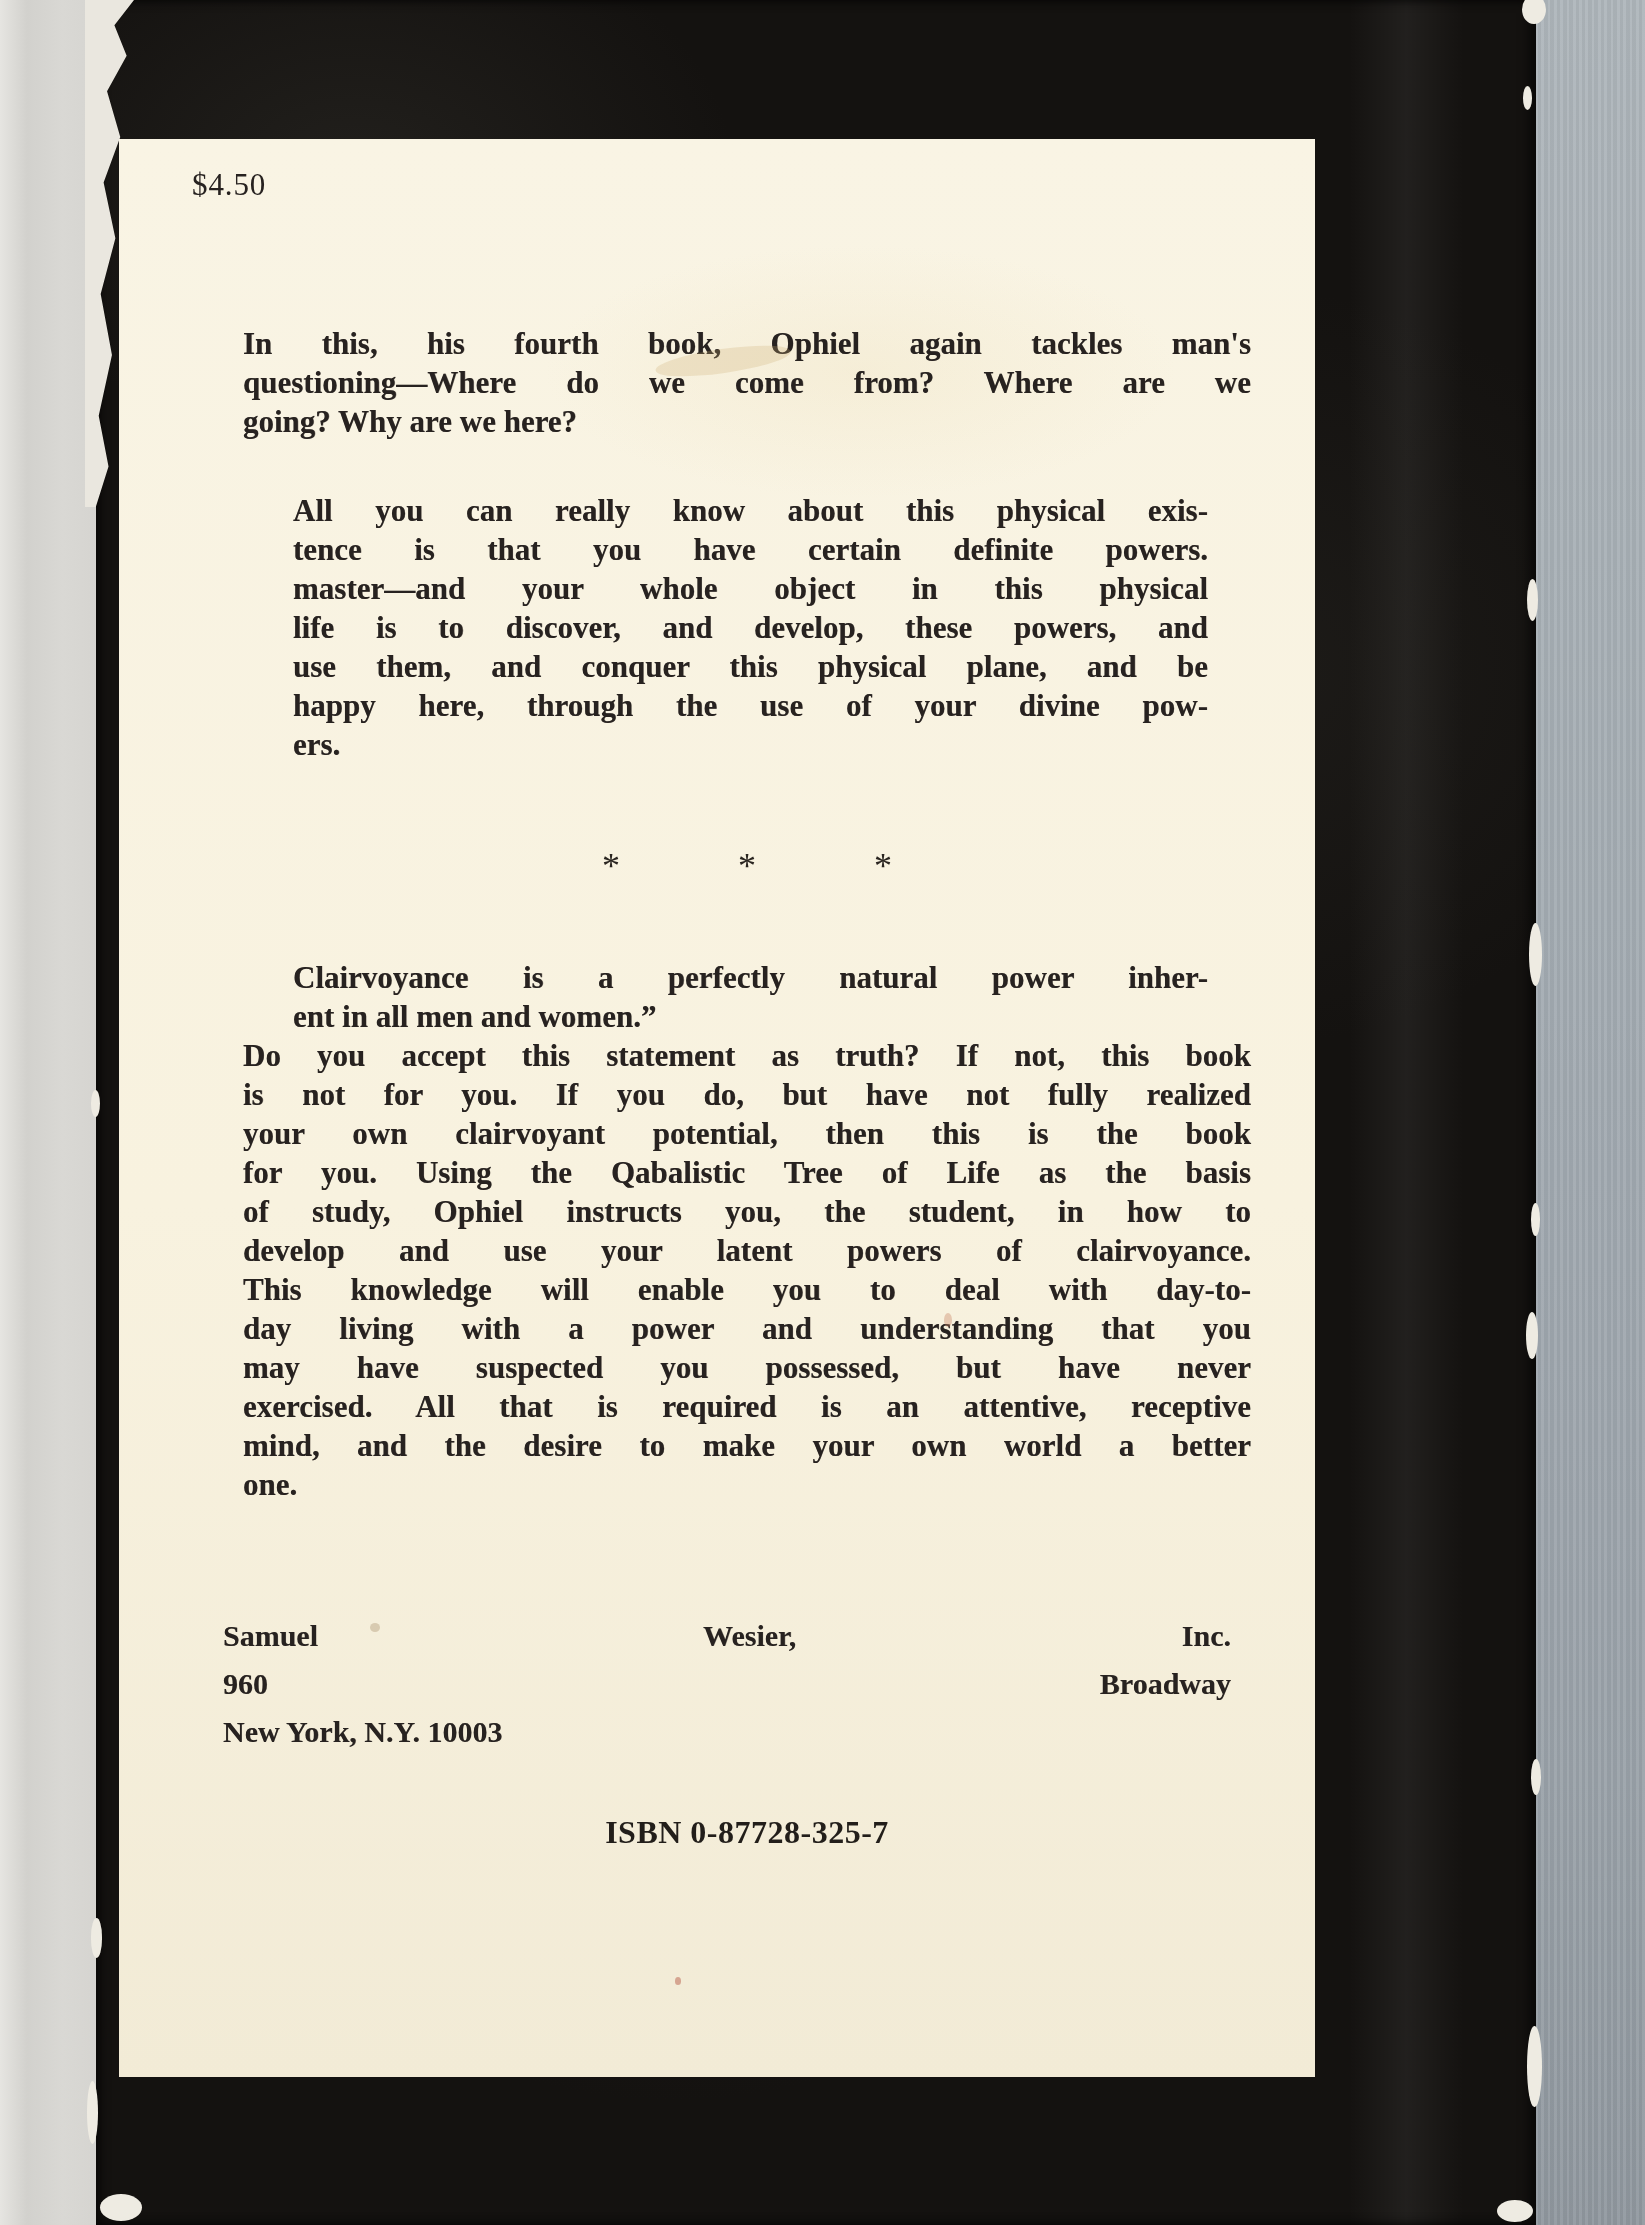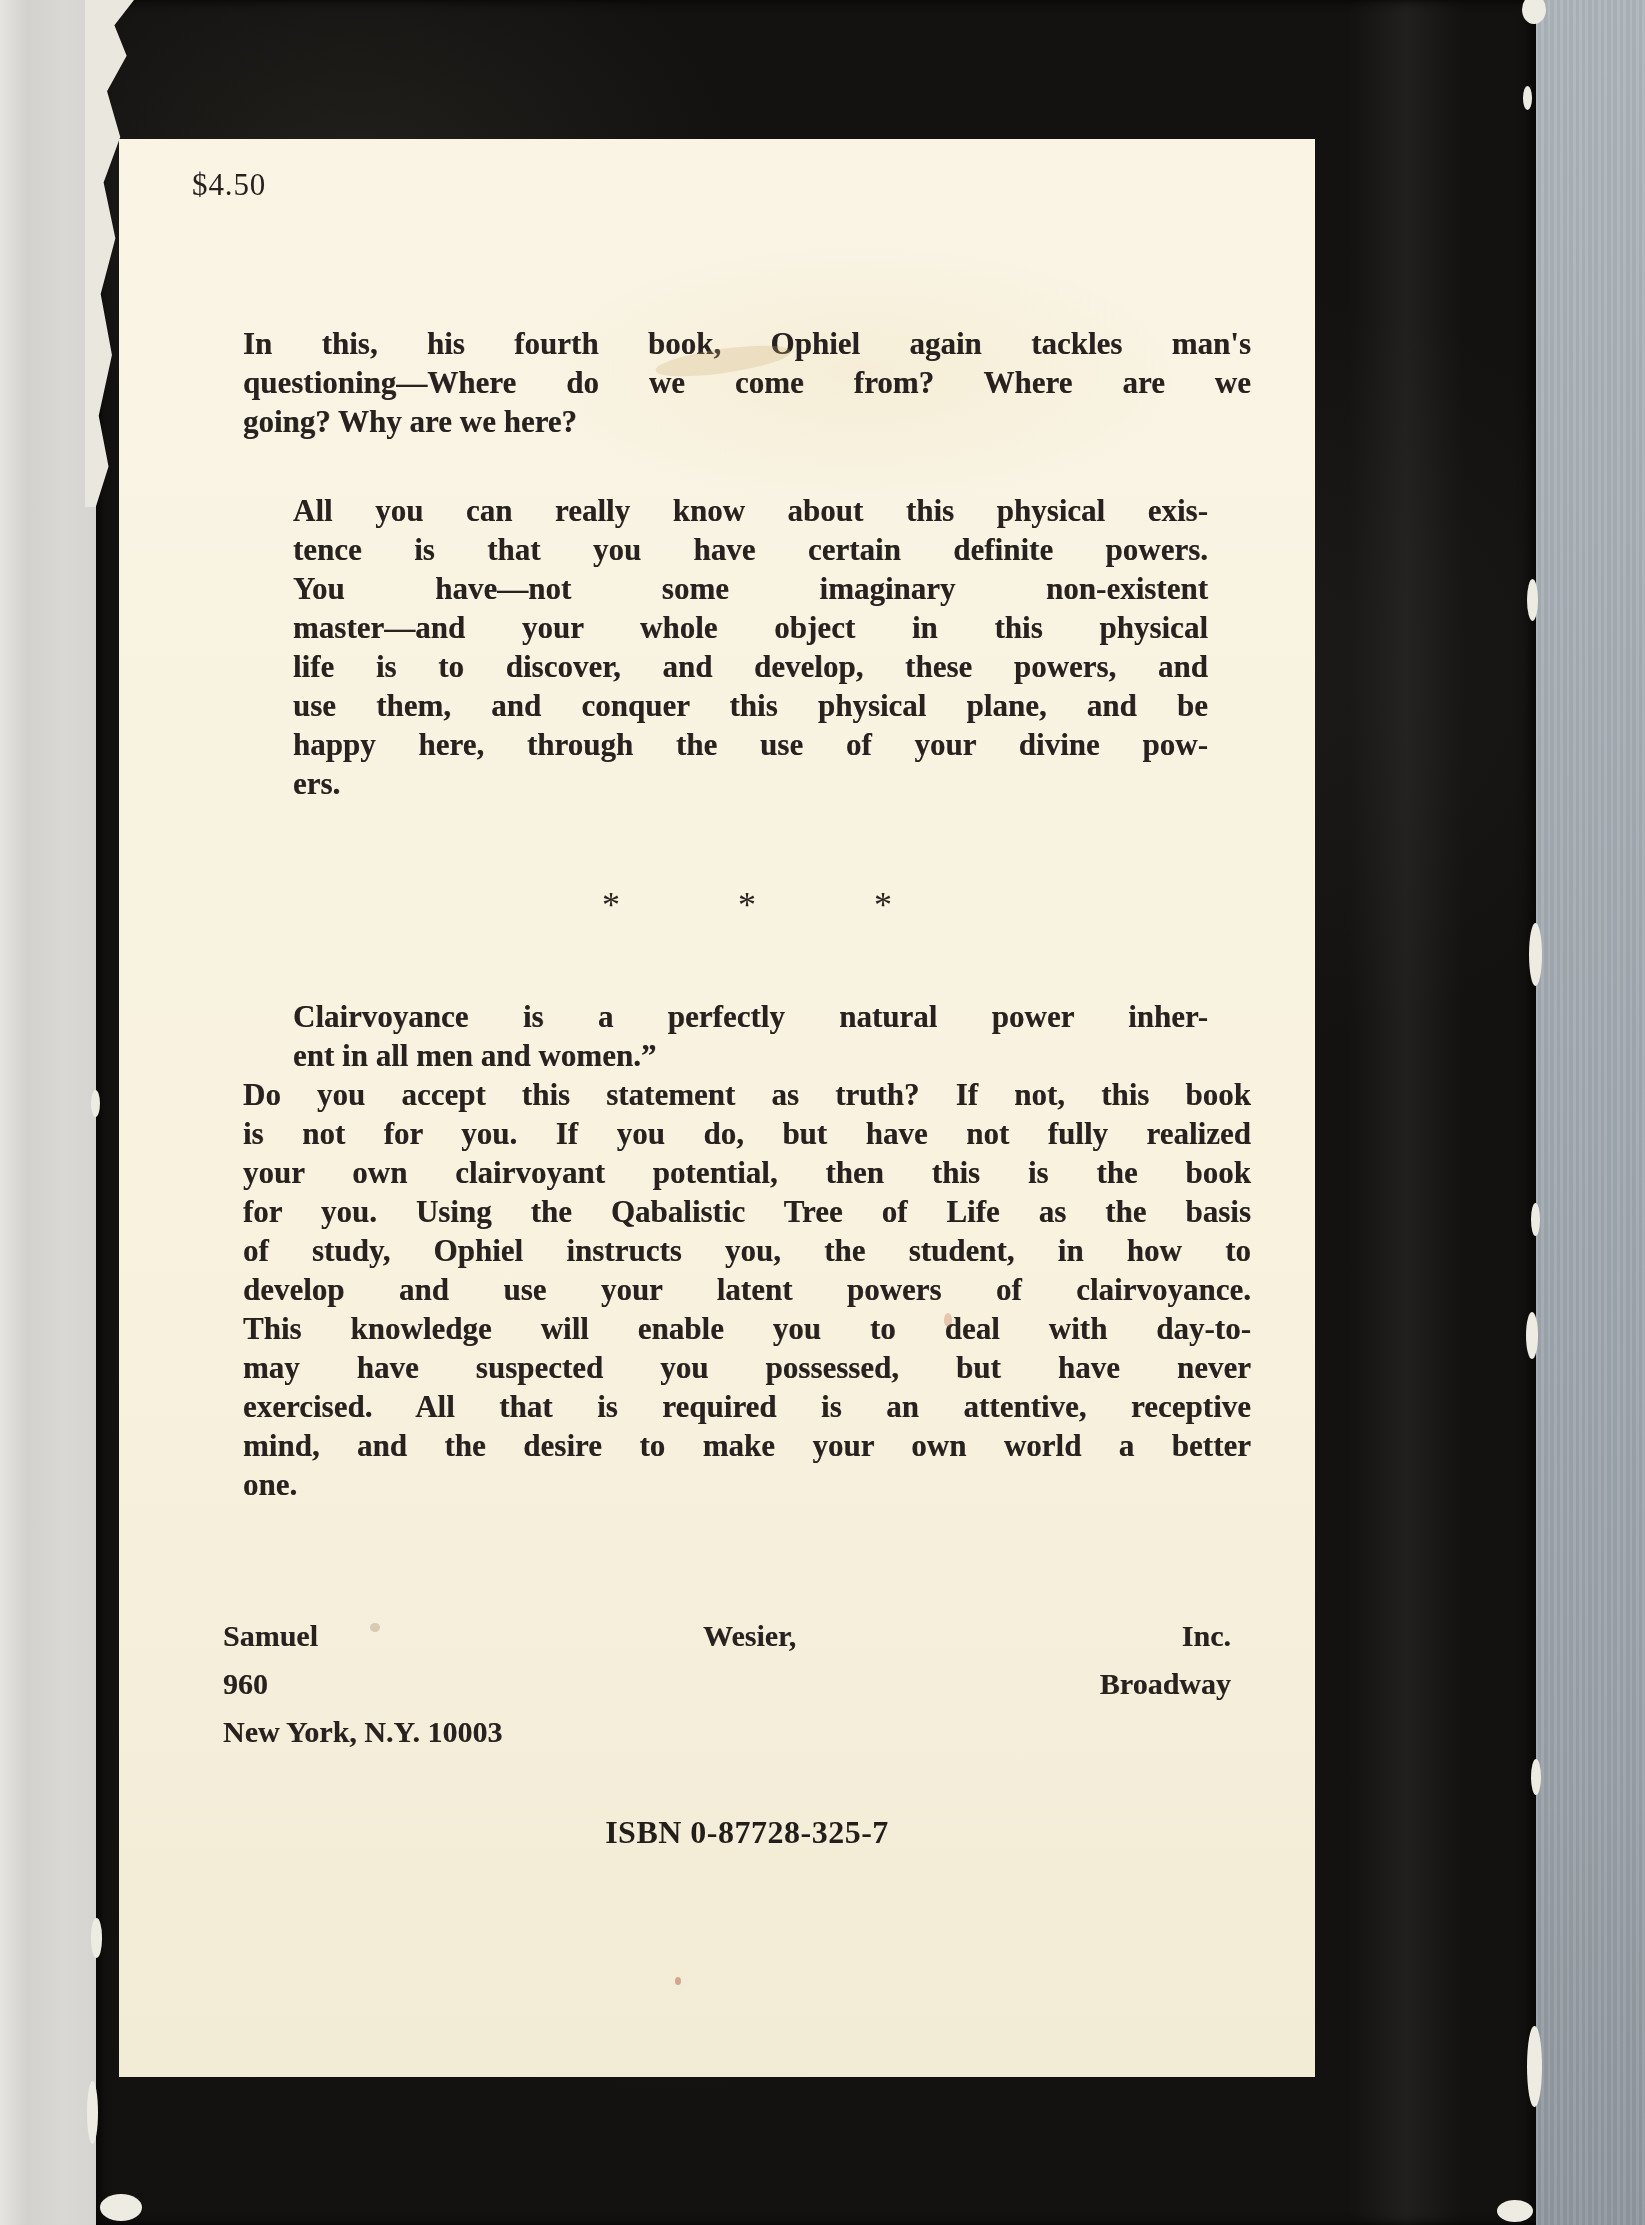--- a/index.html
+++ b/index.html
@@ -99,21 +99,20 @@
 
   <div class="para p1">
       <div class="line">In this, his fourth book, Ophiel again tackles man's</div>
       <div class="line">questioning—Where do we come from? Where are we</div>
       <div class="line last">going? Why are we here?</div>
     </div>
 
   <div class="bq bq1">
       <div class="line">All you can really know about this physical exis-</div>
       <div class="line">tence is that you have certain definite powers.</div>
-      <div class="line">You have—not some imaginary non-existent</div>
       <div class="line">master—and your whole object in this physical</div>
       <div class="line">life is to discover, and develop, these powers, and</div>
       <div class="line">use them, and conquer this physical plane, and be</div>
       <div class="line">happy here, through the use of your divine pow-</div>
       <div class="line last">ers.</div>
     </div>
 
   <div class="stars">
     <span>*</span>
     <span>*</span>
@@ -126,20 +125,21 @@
     </div>
 
   <div class="para p2">
       <div class="line">Do you accept this statement as truth? If not, this book</div>
       <div class="line">is not for you. If you do, but have not fully realized</div>
       <div class="line">your own clairvoyant potential, then this is the book</div>
       <div class="line">for you. Using the Qabalistic Tree of Life as the basis</div>
       <div class="line">of study, Ophiel instructs you, the student, in how to</div>
       <div class="line">develop and use your latent powers of clairvoyance.</div>
       <div class="line">This knowledge will enable you to deal with day-to-</div>
+      <div class="line">day living with a power and understanding that you</div>
       <div class="line">may have suspected you possessed, but have never</div>
       <div class="line">exercised. All that is required is an attentive, receptive</div>
       <div class="line">mind, and the desire to make your own world a better</div>
       <div class="line last">one.</div>
     </div>
 
   <div class="publisher">
       <div class="line">Samuel Wesier, Inc.</div>
       <div class="line">960 Broadway</div>
       <div class="line last">New York, N.Y. 10003</div>

